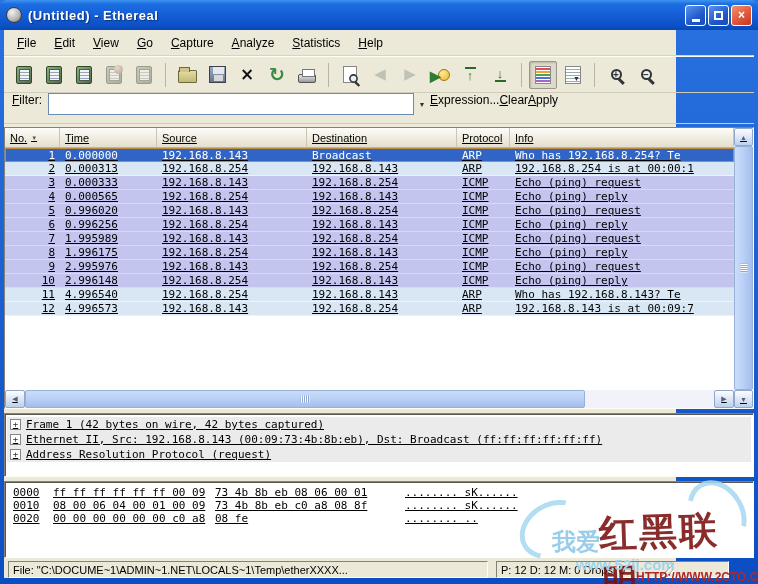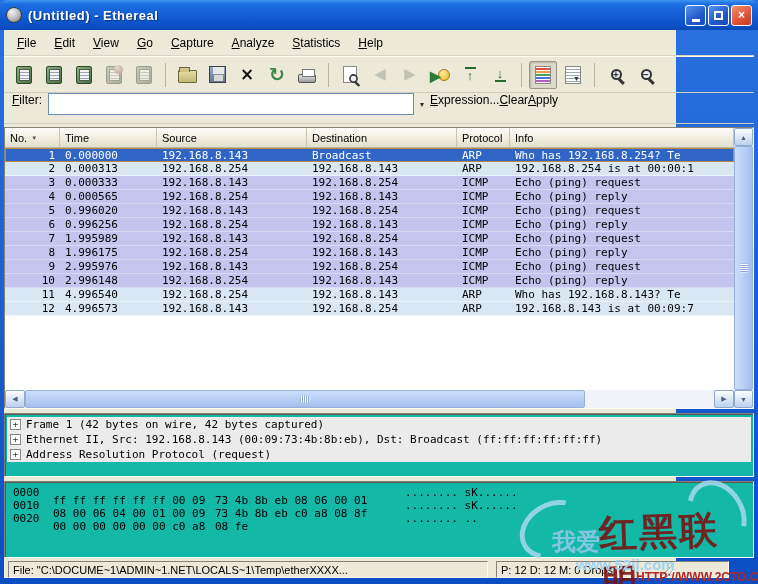--- a/index.html
+++ b/index.html
@@ -96,22 +96,22 @@
     display:flex; align-items:flex-start; padding-left:8px; border-bottom:1px solid #cfccbc; }
   .filter-label { font-size:12px; margin-right:6px; }
   .filter-label::first-letter, .flat-btn::first-letter { text-decoration:underline; }
   .filter-input { width:366px; height:22px; border:1px solid #6a8db5; background:#fff;
     font-size:12px; padding:0 3px; outline:none; }
   .drop-btn { width:16px; height:22px; display:flex; align-items:center; justify-content:center;
     font-size:7px; color:#333; }
   .flat-btn { font-size:12px; cursor:default; }
 
   
-  .pane { background:#14b8a6; border:1px solid; border-color:#848278 #fffef4 #fffef4 #848278;
-    box-shadow:inset 1px 1px 0 #5a584e; }
+  .pane { background:#ffffff; border:1px solid; border-color:#848278 #fffef4 #fffef4 #848278;
+    box-shadow:inset 1px 1px 0 #5a584e;text-decoration:underline; }
   .listpane { position:absolute; left:0; top:97px; width:750px; height:282px; display:flex; }
   .list-left { flex:1; display:flex; flex-direction:column; overflow:hidden; }
   .list-header { display:flex; height:20px; flex:0 0 auto; }
   .hcell { background:linear-gradient(180deg,#fdfcf9,#eeebdd 60%,#e2dfd0);
     border-right:1px solid #c9c5b5; border-bottom:1px solid #b9b5a4;
     font-size:11px; color:#000; display:flex; align-items:center; padding:0 5px;
     white-space:nowrap; overflow:hidden; }
   .sort-mark { font-size:6px; color:#555; margin-left:4px; }
   .rows { flex:1; overflow:hidden; background:#fff; }
   .prow { display:flex; height:14px; align-items:center;
@@ -152,21 +152,21 @@
     font-family:"DejaVu Sans Mono", monospace; font-size:11px; white-space:nowrap; overflow:hidden; }
   .expander { width:11px; height:11px; border:1px solid #888; background:#fff; color:#333;
     font-size:9px; line-height:9px; text-align:center; margin:0 5px 0 3px; flex:0 0 auto;
     font-family:"DejaVu Sans Mono", monospace; }
 
   
   .hexpane { position:absolute; left:0; top:451px; width:750px; height:77px; padding:4px 0 0 8px; }
   .hrow { font-family:"DejaVu Sans Mono", monospace; font-size:11px; height:13px;
     white-space:pre; color:#000; display:flex; }
   .h-off { width:40px; }
-  .h-b1, .h-b2 { width:162px;margin-top:8px; }
+  .h-b1, .h-b2 { width:162px; }
   .h-asc { margin-left:28px; }
 
   
   .statusbar { position:absolute; left:0; top:531px; width:750px; height:17px; display:flex; }
   .status-box { border:1px solid; border-color:#848278 #fffef4 #fffef4 #848278;
     background:#ece9d8; font-size:11px; display:flex; align-items:center;
     padding:0 4px; white-space:nowrap; overflow:hidden; }
   .sb-file { margin-left:4px; width:480px; }
   .sb-counts { margin-left:8px; width:233px; }
   .grip { position:absolute; right:2px; bottom:1px; width:14px; height:14px;

